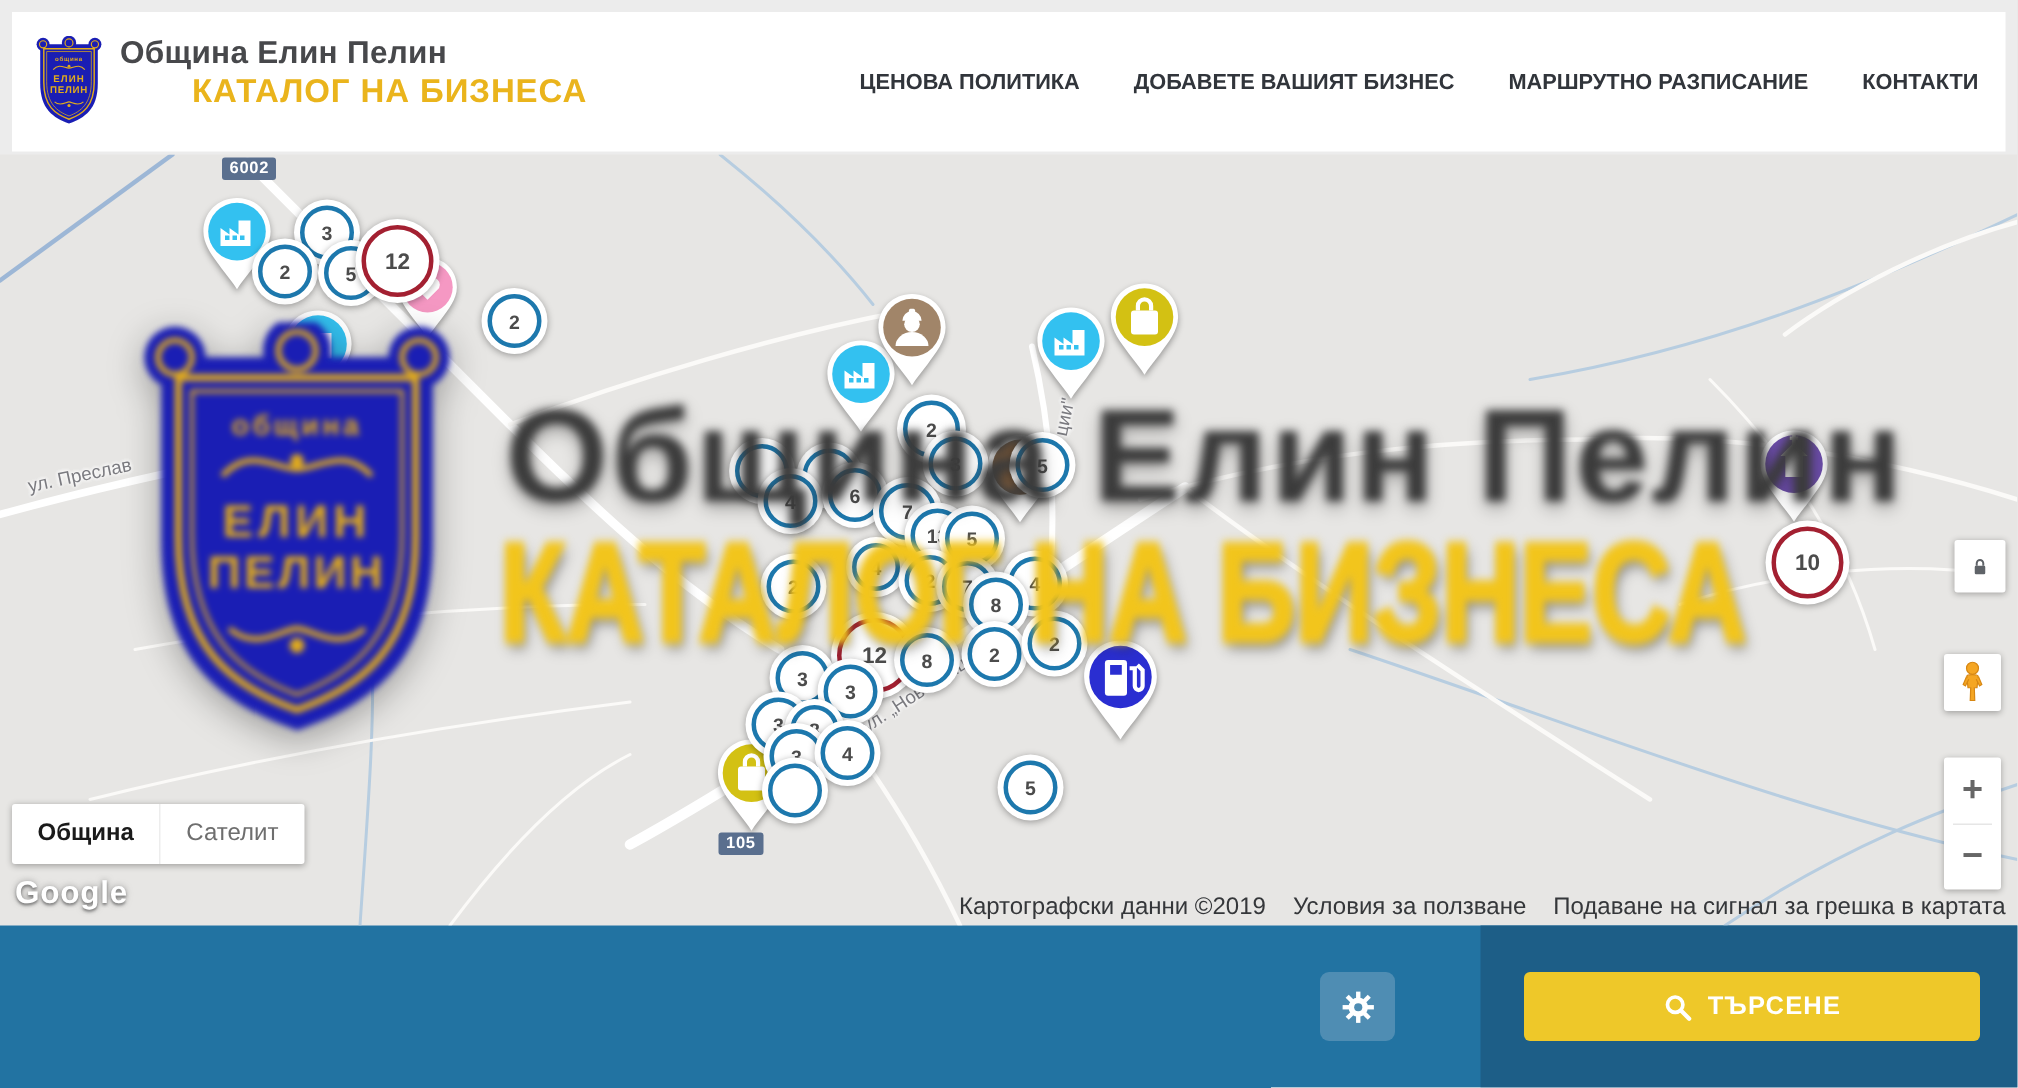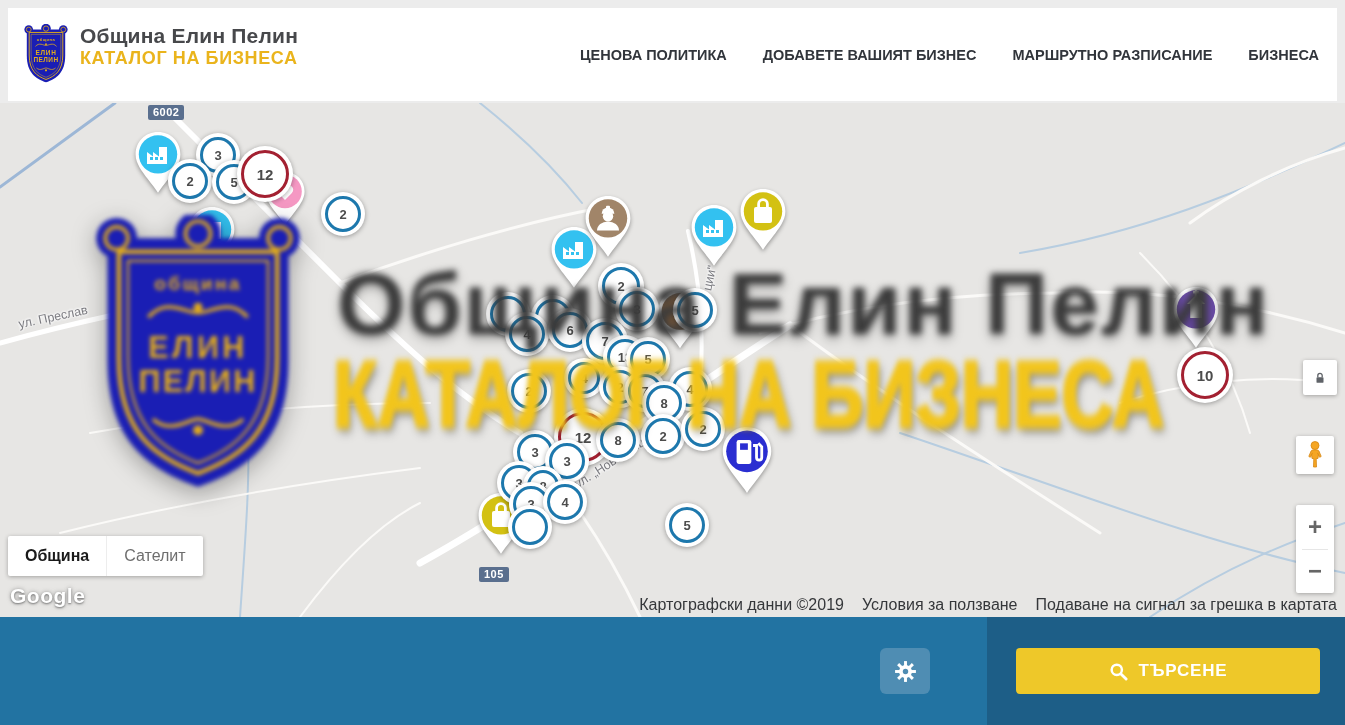--- a/index.html
+++ b/index.html
@@ -7,21 +7,21 @@
     width:1345px; height:725px; overflow:hidden; position:relative;
     background:#ececec; font-family:"Liberation Sans", sans-serif;
   }
   
   .header { position:absolute; left:8px; top:8px; right:8px; height:93px;
     background:#fff; display:flex; align-items:center;
     padding:0 18px 0 14px; box-sizing:border-box; }
   .logo { display:flex; align-items:flex-start; gap:10px; cursor:pointer; }
   .logo-emblem svg { width:48px; height:62px; display:block; }
   .logo-title { font-size:21px; font-weight:700; color:#47484b; letter-spacing:.2px; line-height:1.15; }
-  .logo-subtitle { font-size:18px; font-weight:700; color:#eab41c; letter-spacing:.6px; }
+  .logo-subtitle { font-size:22px; font-weight:700; color:#eab41c; letter-spacing:.6px;margin-left:48px; }
   .nav { margin-left:auto; display:flex; gap:36px; }
   .nav a { font-size:14.5px; font-weight:700; color:#31353b; text-decoration:none; letter-spacing:0; white-space:nowrap; }
 
   
   .map { position:absolute; left:0; top:103px; width:1345px; height:514px;
     background:#e7e6e4; overflow:hidden; cursor:grab; }
   .roads { position:absolute; left:0; top:0; z-index:1; }
   .marker-layer { position:absolute; inset:0; z-index:2; }
   .cluster { position:absolute; background:#fff; border-radius:50%;
     box-shadow:0 1px 5px rgba(0,0,0,.35); }
@@ -122,21 +122,21 @@
       </div>
     <div>
       <div class="logo-title">Община Елин Пелин</div>
       <div class="logo-subtitle">КАТАЛОГ НА БИЗНЕСА</div>
     </div>
   </div>
   <nav class="nav">
     <a href="#">ЦЕНОВА ПОЛИТИКА</a>
     <a href="#">ДОБАВЕТЕ ВАШИЯТ БИЗНЕС</a>
     <a href="#">МАРШРУТНО РАЗПИСАНИЕ</a>
-    <a href="#">БИЗНЕСА</a>
+    <a href="#">КОНТАКТИ</a>
   </nav>
 </div>
 
 <div class="map">
   <svg class="roads" width="1345" height="514">
     <g fill="none" stroke-linecap="round">
       <path d="M115 0 L 0 84" stroke="#9db7d6" stroke-width="3"></path>
       <path d="M480 0 C 530 40 560 72 582 100" stroke="#b7cde0" stroke-width="2"></path>
       <path d="M1345 40 C 1240 90 1140 130 1020 150" stroke="#b7cde0" stroke-width="2"></path>
       <path d="M900 330 C 1050 380 1200 440 1345 470" stroke="#b7cde0" stroke-width="2"></path>
@@ -154,21 +154,21 @@
       <path d="M1060 190 C 1150 185 1250 200 1345 230" stroke="#fbfaf8" stroke-width="3"></path>
       <path d="M1140 150 C 1190 200 1230 260 1250 330" stroke="#fbfaf8" stroke-width="2"></path>
       <path d="M1120 300 C 1180 280 1260 270 1330 280" stroke="#fbfaf8" stroke-width="2"></path>
       <path d="M1190 120 C 1230 90 1290 60 1345 45" stroke="#fbfaf8" stroke-width="3"></path>
       <path d="M790 222 C 880 290 990 360 1100 430" stroke="#fbfaf8" stroke-width="3"></path>
       <path d="M300 514 C 340 460 380 420 420 400" stroke="#fbfaf8" stroke-width="2"></path>
     </g>
   </svg>
 
   <span class="road-badge" style="left: 148px; top: 2px;">6002</span>
-    <span class="road-badge" style="left: 479px; top: 464px; text-align: right;">105</span>
+    <span class="road-badge" style="left: 479px; top: 452px; text-align: right;">105</span>
     <span class="street-label" style="left: 18px; top: 207px; transform: rotate(-12deg);">ул. Преслав</span>
     <span class="street-label" style="left: 562px; top: 352px; transform: rotate(-33deg);">бул. „Новоселци“</span>
     <span class="street-label" style="left: 697px; top: 168px; transform: rotate(-78deg);">ции"</span>
     <div class="marker-layer">
       <div class="pin" style="left: 188px; top: 103px; width: 48px;">
         <svg viewBox="0 0 24 32">
     <path d="M12 .5 C5.6 .5 .8 5.3 .8 11.7 c0 4.6 3.4 8.6 6 12.2 2 2.7 4 5 5.2 7 1.2-2 3.2-4.3 5.2-7 2.6-3.6 6-7.6 6-12.2 C23.2 5.3 18.4 .5 12 .5z" fill="#fff"></path>
     <circle cx="12" cy="11.7" r="9.6" fill="#33c1f0"></circle>
           <path d="M6.5 16.5 v-6 l3 2.2 v-2.2 l3 2.2 V8 h4 v8.5 z" fill="#fff"></path>
     <g fill="#33c1f0">

